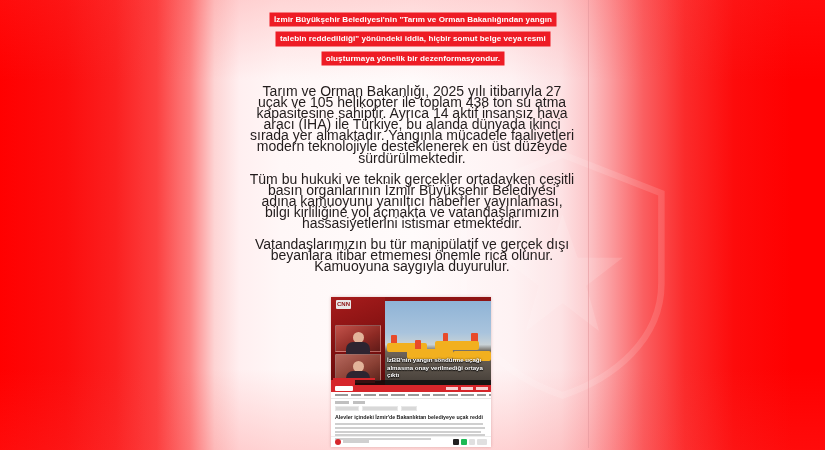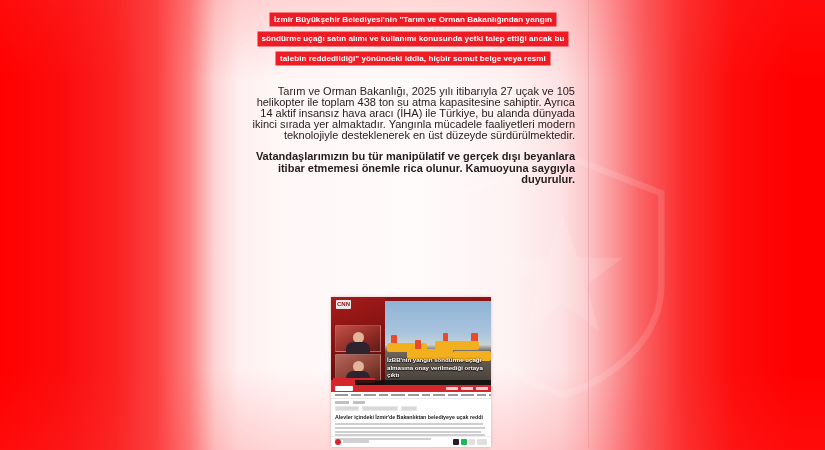--- a/index.html
+++ b/index.html
@@ -118,27 +118,27 @@
 
   
   .body-copy {
     position: absolute;
     left: 12px;
     top: 86px;
     width: 326px;
   }
   .para {
     color: #221c1c;
-    font-size: 11px;
+    font-size: 14px;
     line-height: 11.1px;
     margin: 0 0 10px 0;
-    text-align: right;
+    text-align: center;
     letter-spacing: 0.0px;
   }
-  .para:last-child { margin-bottom: 0; font-weight: bold; }
+  .para:last-child { margin-bottom: 0; }
 
   
   .news-card {
     position: absolute;
     left: 94px;
     top: 297px;
     width: 160px;
     height: 150px;
     background: #ffffff;
     box-shadow: 0 0 3px rgba(120,0,0,0.22);
@@ -404,26 +404,27 @@
       <path d="M50 30 L57 50 L78 50 L61 63 L67 84 L50 71 L33 84 L39 63 L22 50 L43 50 Z" fill="#ffffff"></path>
     </svg>
   </div>
 
   <div class="hairline"></div>
 
   <div class="panel">
 
     <div class="banner">
       <div class="banner-line"><span>İzmir Büyükşehir Belediyesi'nin "Tarım ve Orman Bakanlığından yangın</span></div>
-      <div class="banner-line"><span>söndürme uçağı satın alımı ve kullanımı konusunda yetki talep ettiği ancak bu</span></div>
       <div class="banner-line"><span>talebin reddedildiği" yönündeki iddia, hiçbir somut belge veya resmi</span></div>
+      <div class="banner-line"><span>oluşturmaya yönelik bir dezenformasyondur.</span></div>
     </div>
 
     <div class="body-copy">
       <p class="para">Tarım ve Orman Bakanlığı, 2025 yılı itibarıyla 27 uçak ve 105 helikopter ile toplam 438 ton su atma kapasitesine sahiptir. Ayrıca 14 aktif insansız hava aracı (İHA) ile Türkiye, bu alanda dünyada ikinci sırada yer almaktadır. Yangınla mücadele faaliyetleri modern teknolojiyle desteklenerek en üst düzeyde sürdürülmektedir.</p>
+      <p class="para">Tüm bu hukuki ve teknik gerçekler ortadayken çeşitli basın organlarının İzmir Büyükşehir Belediyesi adına kamuoyunu yanıltıcı haberler yayınlaması, bilgi kirliliğine yol açmakta ve vatandaşlarımızın hassasiyetlerini istismar etmektedir.</p>
       <p class="para">Vatandaşlarımızın bu tür manipülatif ve gerçek dışı beyanlara itibar etmemesi önemle rica olunur. Kamuoyuna saygıyla duyurulur.</p>
     </div>
 
     <div class="news-card">
 
       <div class="player">
 
         <div class="player-studio">
           <div class="studio-logo">CNN</div>
           <div class="anchor-a">

